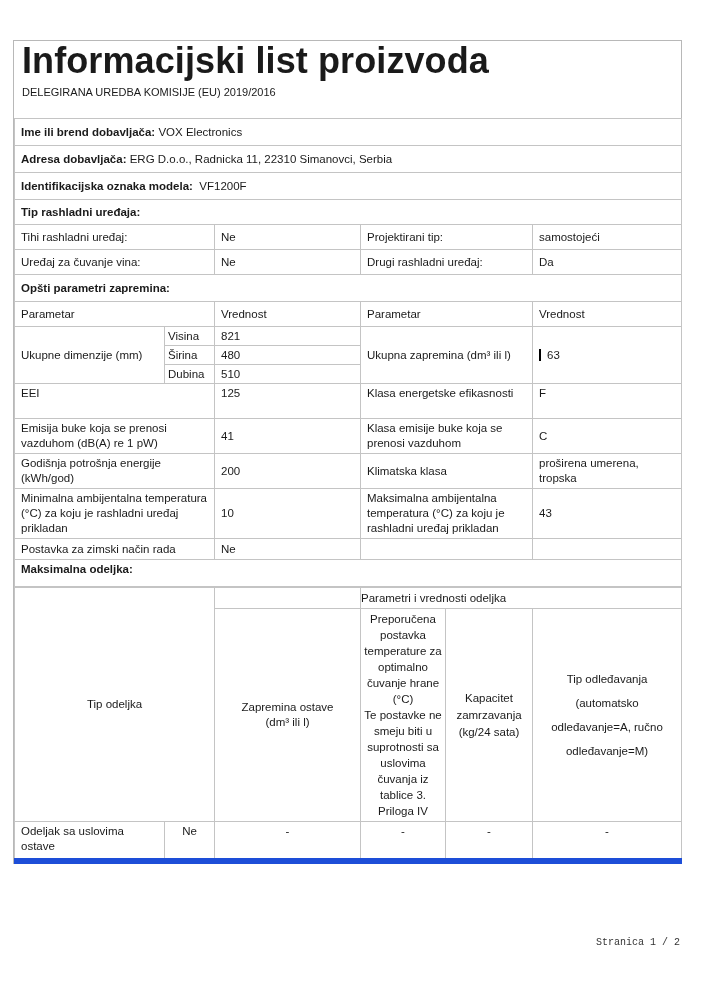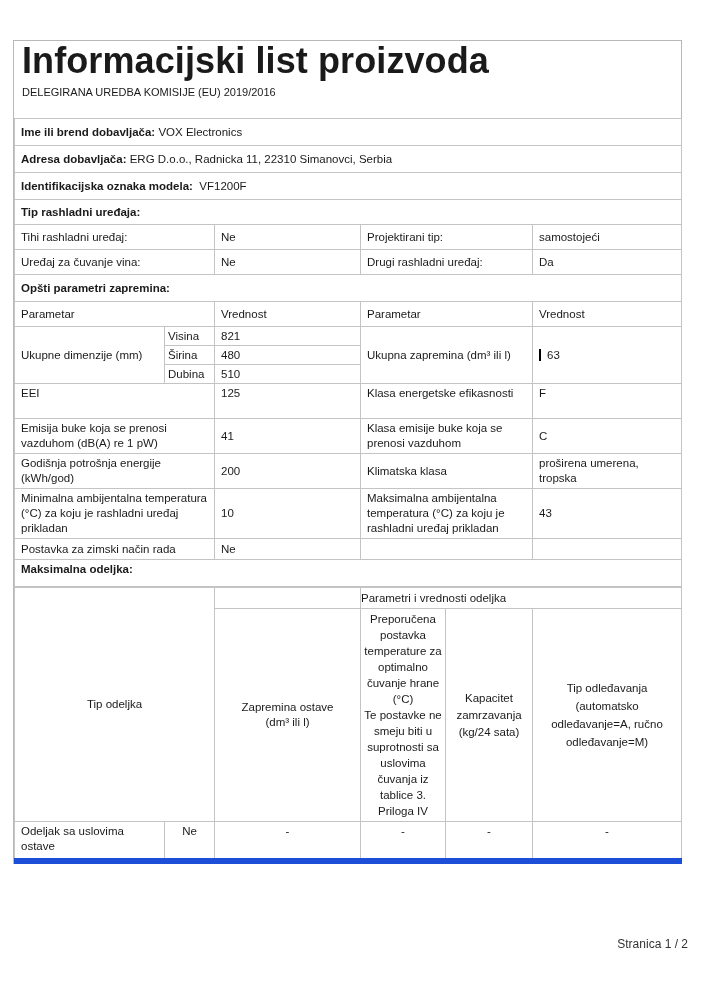--- a/index.html
+++ b/index.html
@@ -6,21 +6,21 @@
   body { width:701px; height:1000px; position:relative; font-family:"Liberation Sans", sans-serif; color:#1a1a1a; overflow:hidden; }
   .sheet { position:absolute; left:13px; top:40px; width:667px; border:1px solid #b8b8b8; border-bottom:none; }
   .title { font-size:36px; font-weight:bold; padding:3px 0 0 8px; line-height:34px; letter-spacing:0.1px; }
   .subtitle { font-size:11px; padding:8px 0 0 8px; height:40px; box-sizing:border-box; }
   table { border-collapse:collapse; width:667px; table-layout:fixed; font-size:11.5px; }
   td { border:1px solid #c4c4c4; padding:2px 6px; vertical-align:middle; line-height:15px; }
   .row-full td { height:22px; }
   .head-row td { height:20px;margin-top:36px; }
   td.center { text-align:center; }
   .sect td { font-weight:bold; height:20px; }
-  .footer { position:absolute; right:13px; top:937px; font-size:12px; color:#333; }
+  .footer { position:absolute; right:21px; top:937px; font-size:10px; color:#333;font-family:Liberation Mono, monospace; }
   .bar { border-left:2px solid #000000; padding-left:6px; }
 </style>
 </head>
 <body>
 
 <div class="sheet">
   <div class="title">Informacijski list proizvoda</div>
   <div class="subtitle">DELEGIRANA UREDBA KOMISIJE (EU) 2019/2016</div>
 
   <table>
@@ -131,21 +131,21 @@
       <td style="height:16px;border-right:none"></td>
       <td colspan="3" style="text-align:left;padding-left:0">Parametri i vrednosti odeljka</td>
     </tr>
     <tr>
       <td class="center" style="padding:0 14px">Zapremina ostave (dm³ ili l)</td>
       <td class="center" style="padding:2px 2px;vertical-align:top;line-height:16px">
         <div>Preporučena postavka temperature za optimalno čuvanje hrane (°C)</div>
         <div>Te postavke ne smeju biti u suprotnosti sa uslovima čuvanja iz tablice 3. Priloga IV</div>
       </td>
       <td class="center" style="padding:8px 4px;line-height:17px">Kapacitet zamrzavanja (kg/24 sata)</td>
-      <td class="center" style="padding:0 8px;line-height:18px">Tip odleđavanja (automatsko odleđavanje=A, ručno odleđavanje=M)</td>
+      <td class="center" style="padding:0 8px;line-height:24px">Tip odleđavanja (automatsko odleđavanje=A, ručno odleđavanje=M)</td>
     </tr>
     <tr style="border-bottom:6px solid #1d4ed8">
       <td style="height:32px;vertical-align:top">Odeljak sa uslovima ostave</td>
       <td class="center" style="vertical-align:top">Ne</td>
       <td class="center" style="vertical-align:top">-</td>
       <td class="center" style="vertical-align:top">-</td>
       <td class="center" style="vertical-align:top">-</td>
       <td class="center" style="vertical-align:top">-</td>
     </tr>
   </tbody>

